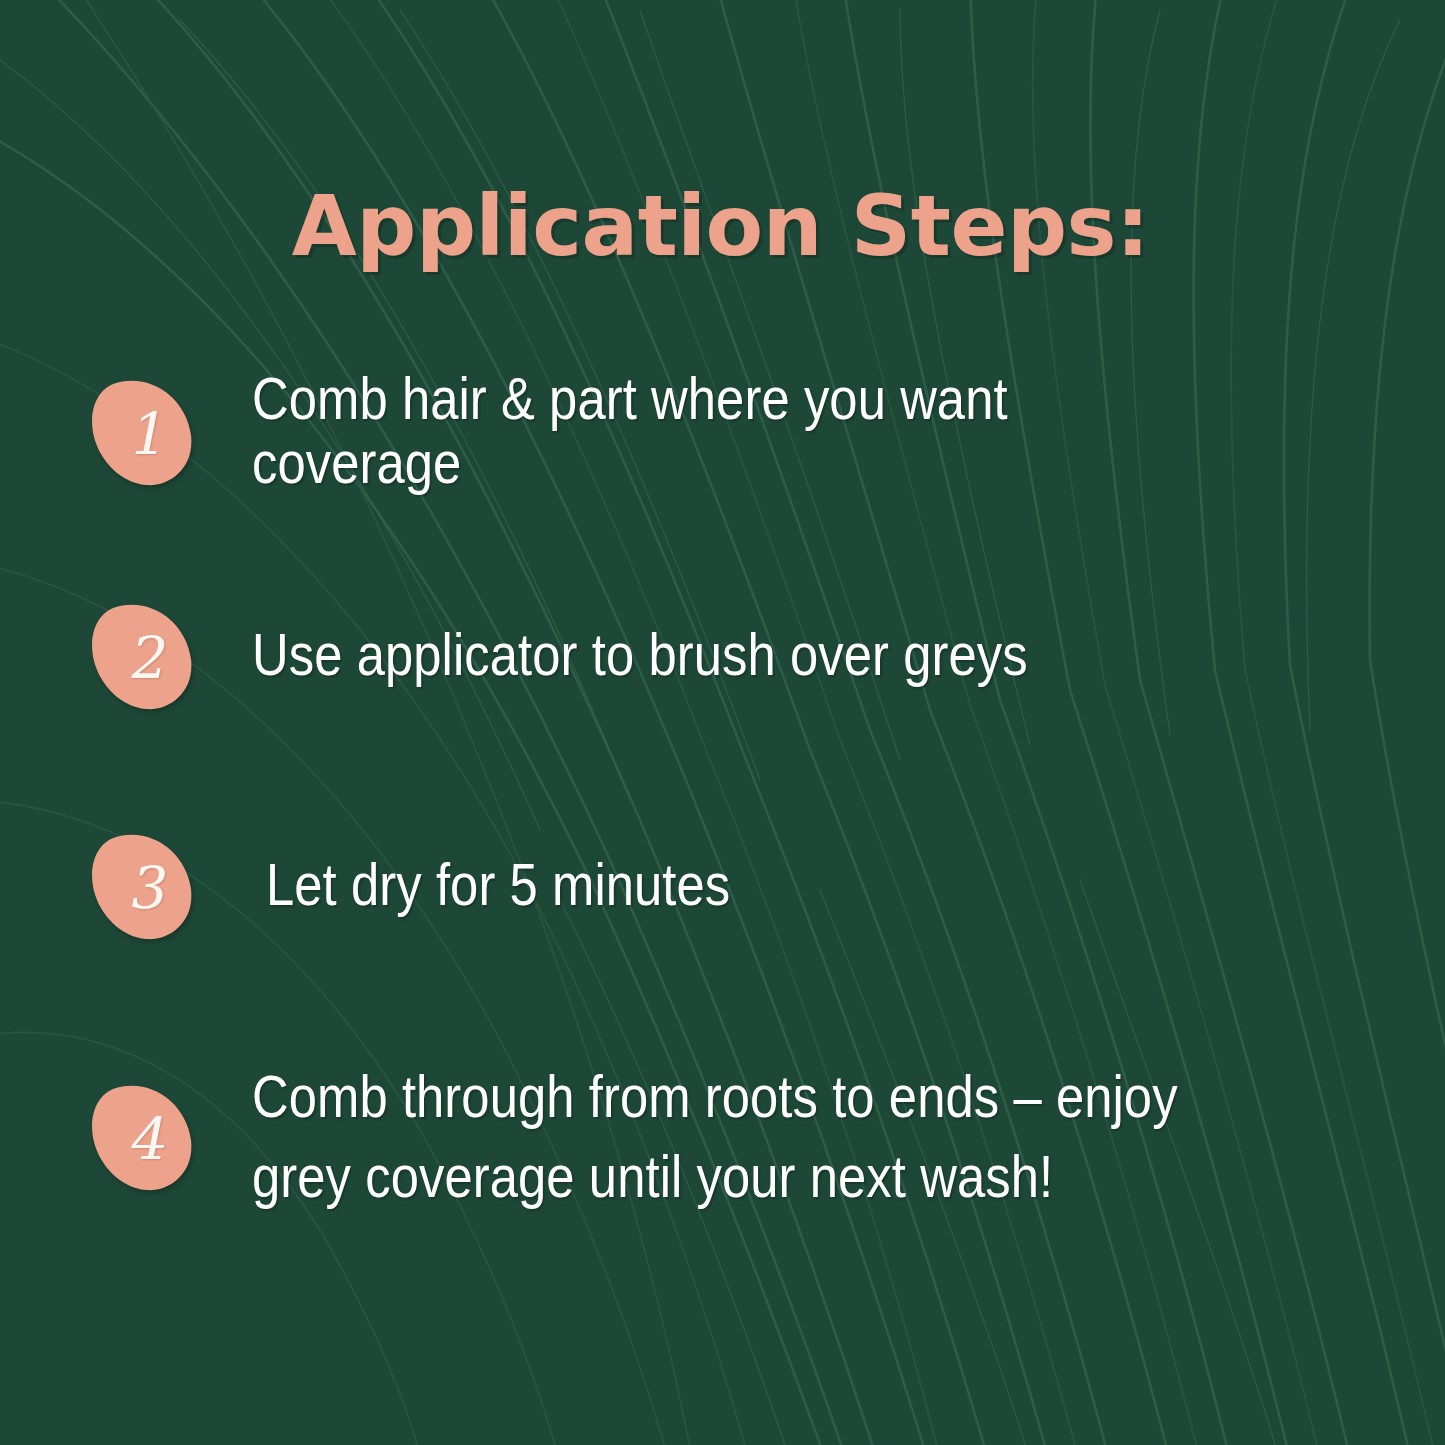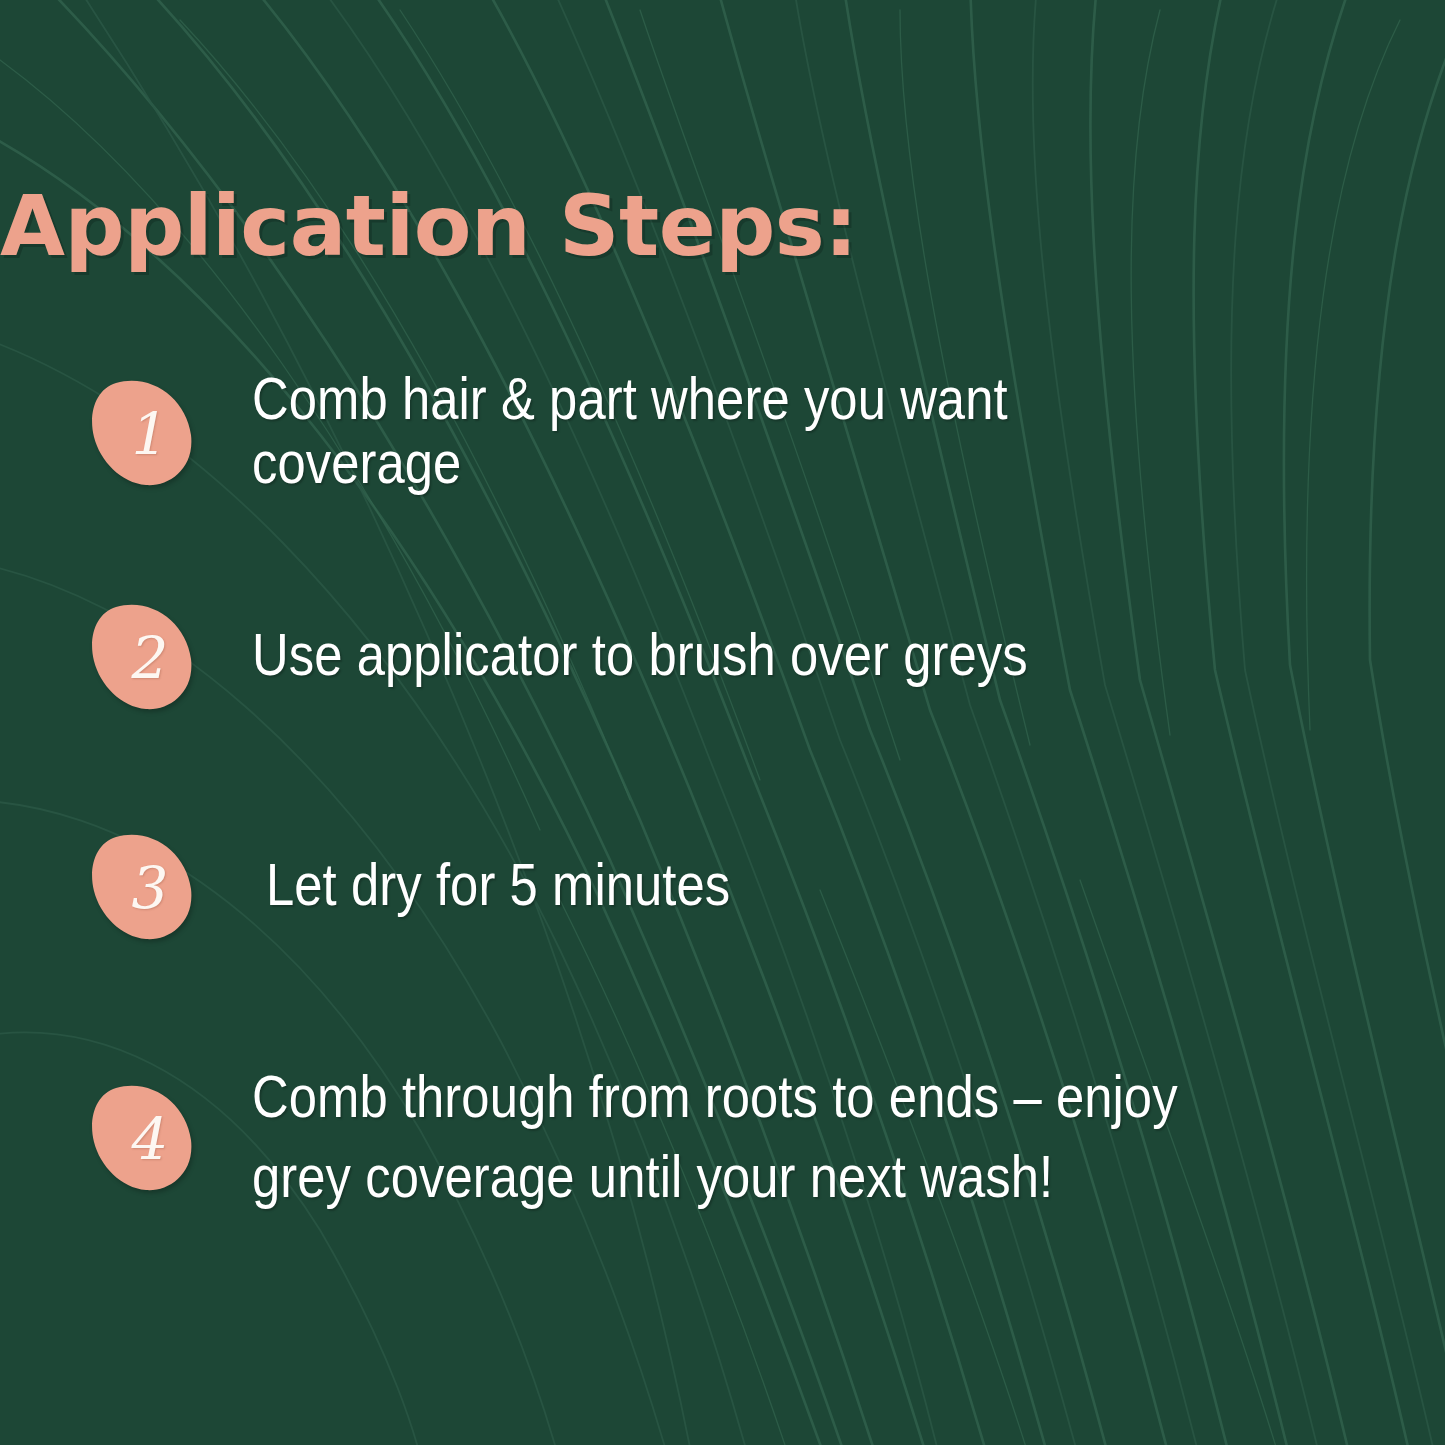--- a/index.html
+++ b/index.html
@@ -26,21 +26,21 @@
     height: 100%;
     pointer-events: none;
   }
 
   
   .title-wrap {
     position: absolute;
     left: 0;
     right: 4px;
     top: 128px;
-    text-align: left;
+    text-align: center;
   }
   .title {
     display: inline-block;
     font-family: "DejaVu Sans", sans-serif;
     font-weight: 700;
     font-size: 84px;
     line-height: 1;
     letter-spacing: -0.5px;
     color: #eda28c;
     text-shadow: 3px 3px 0 rgba(0, 0, 0, 0.18);

